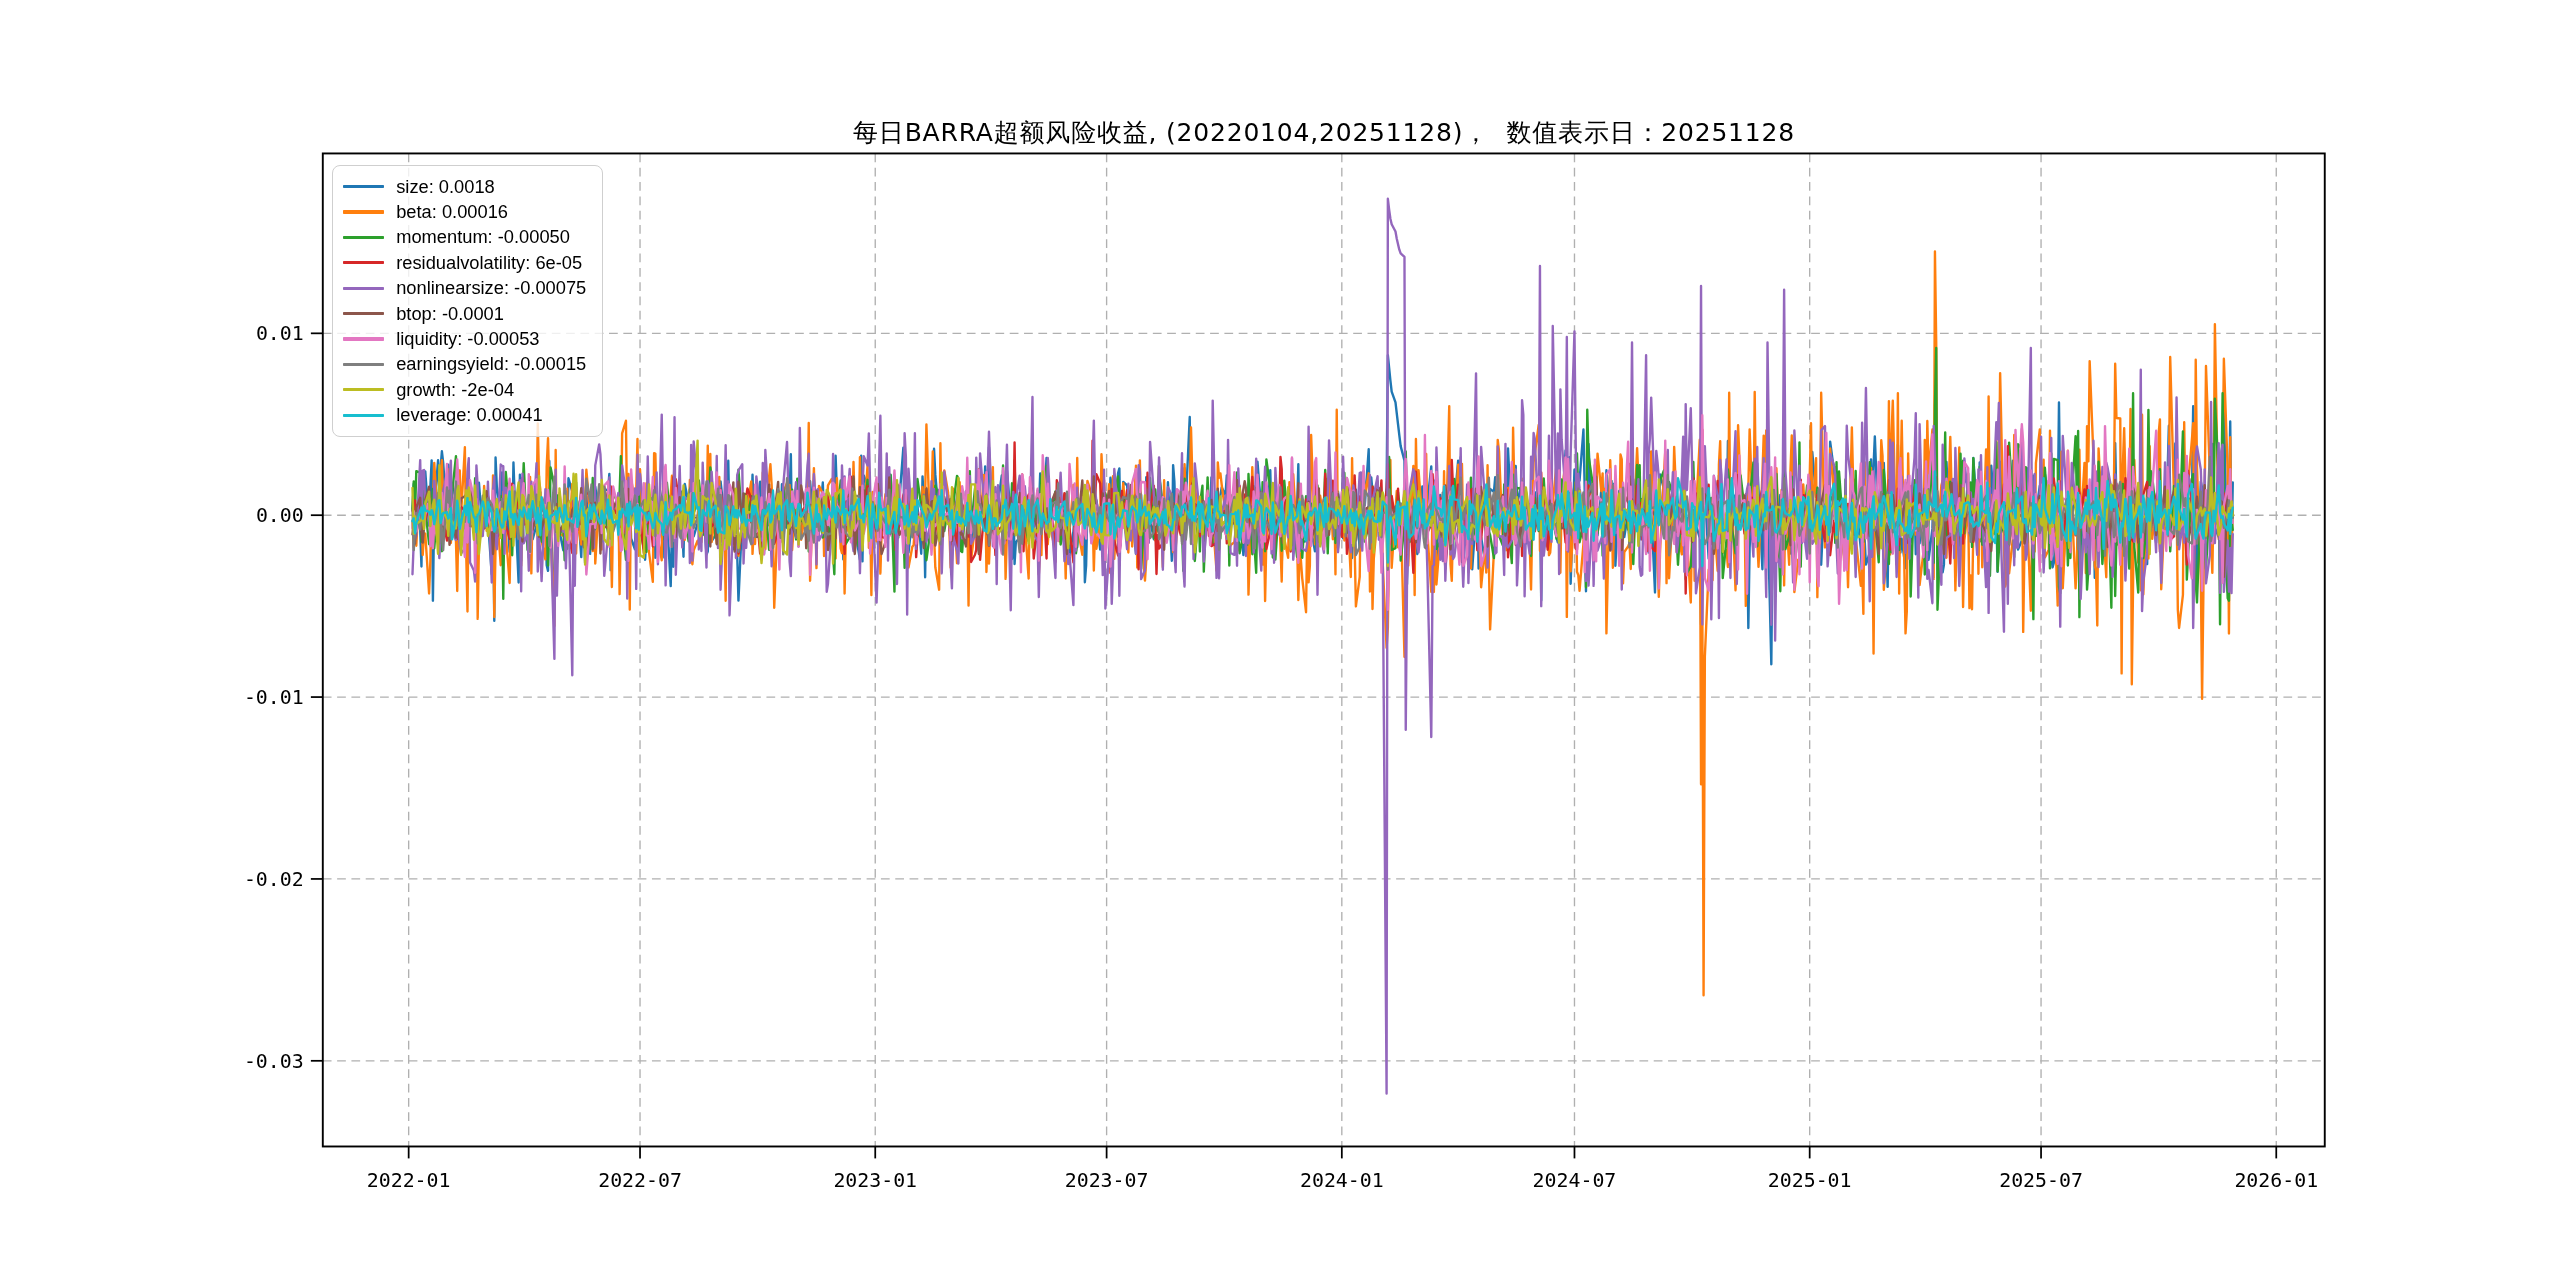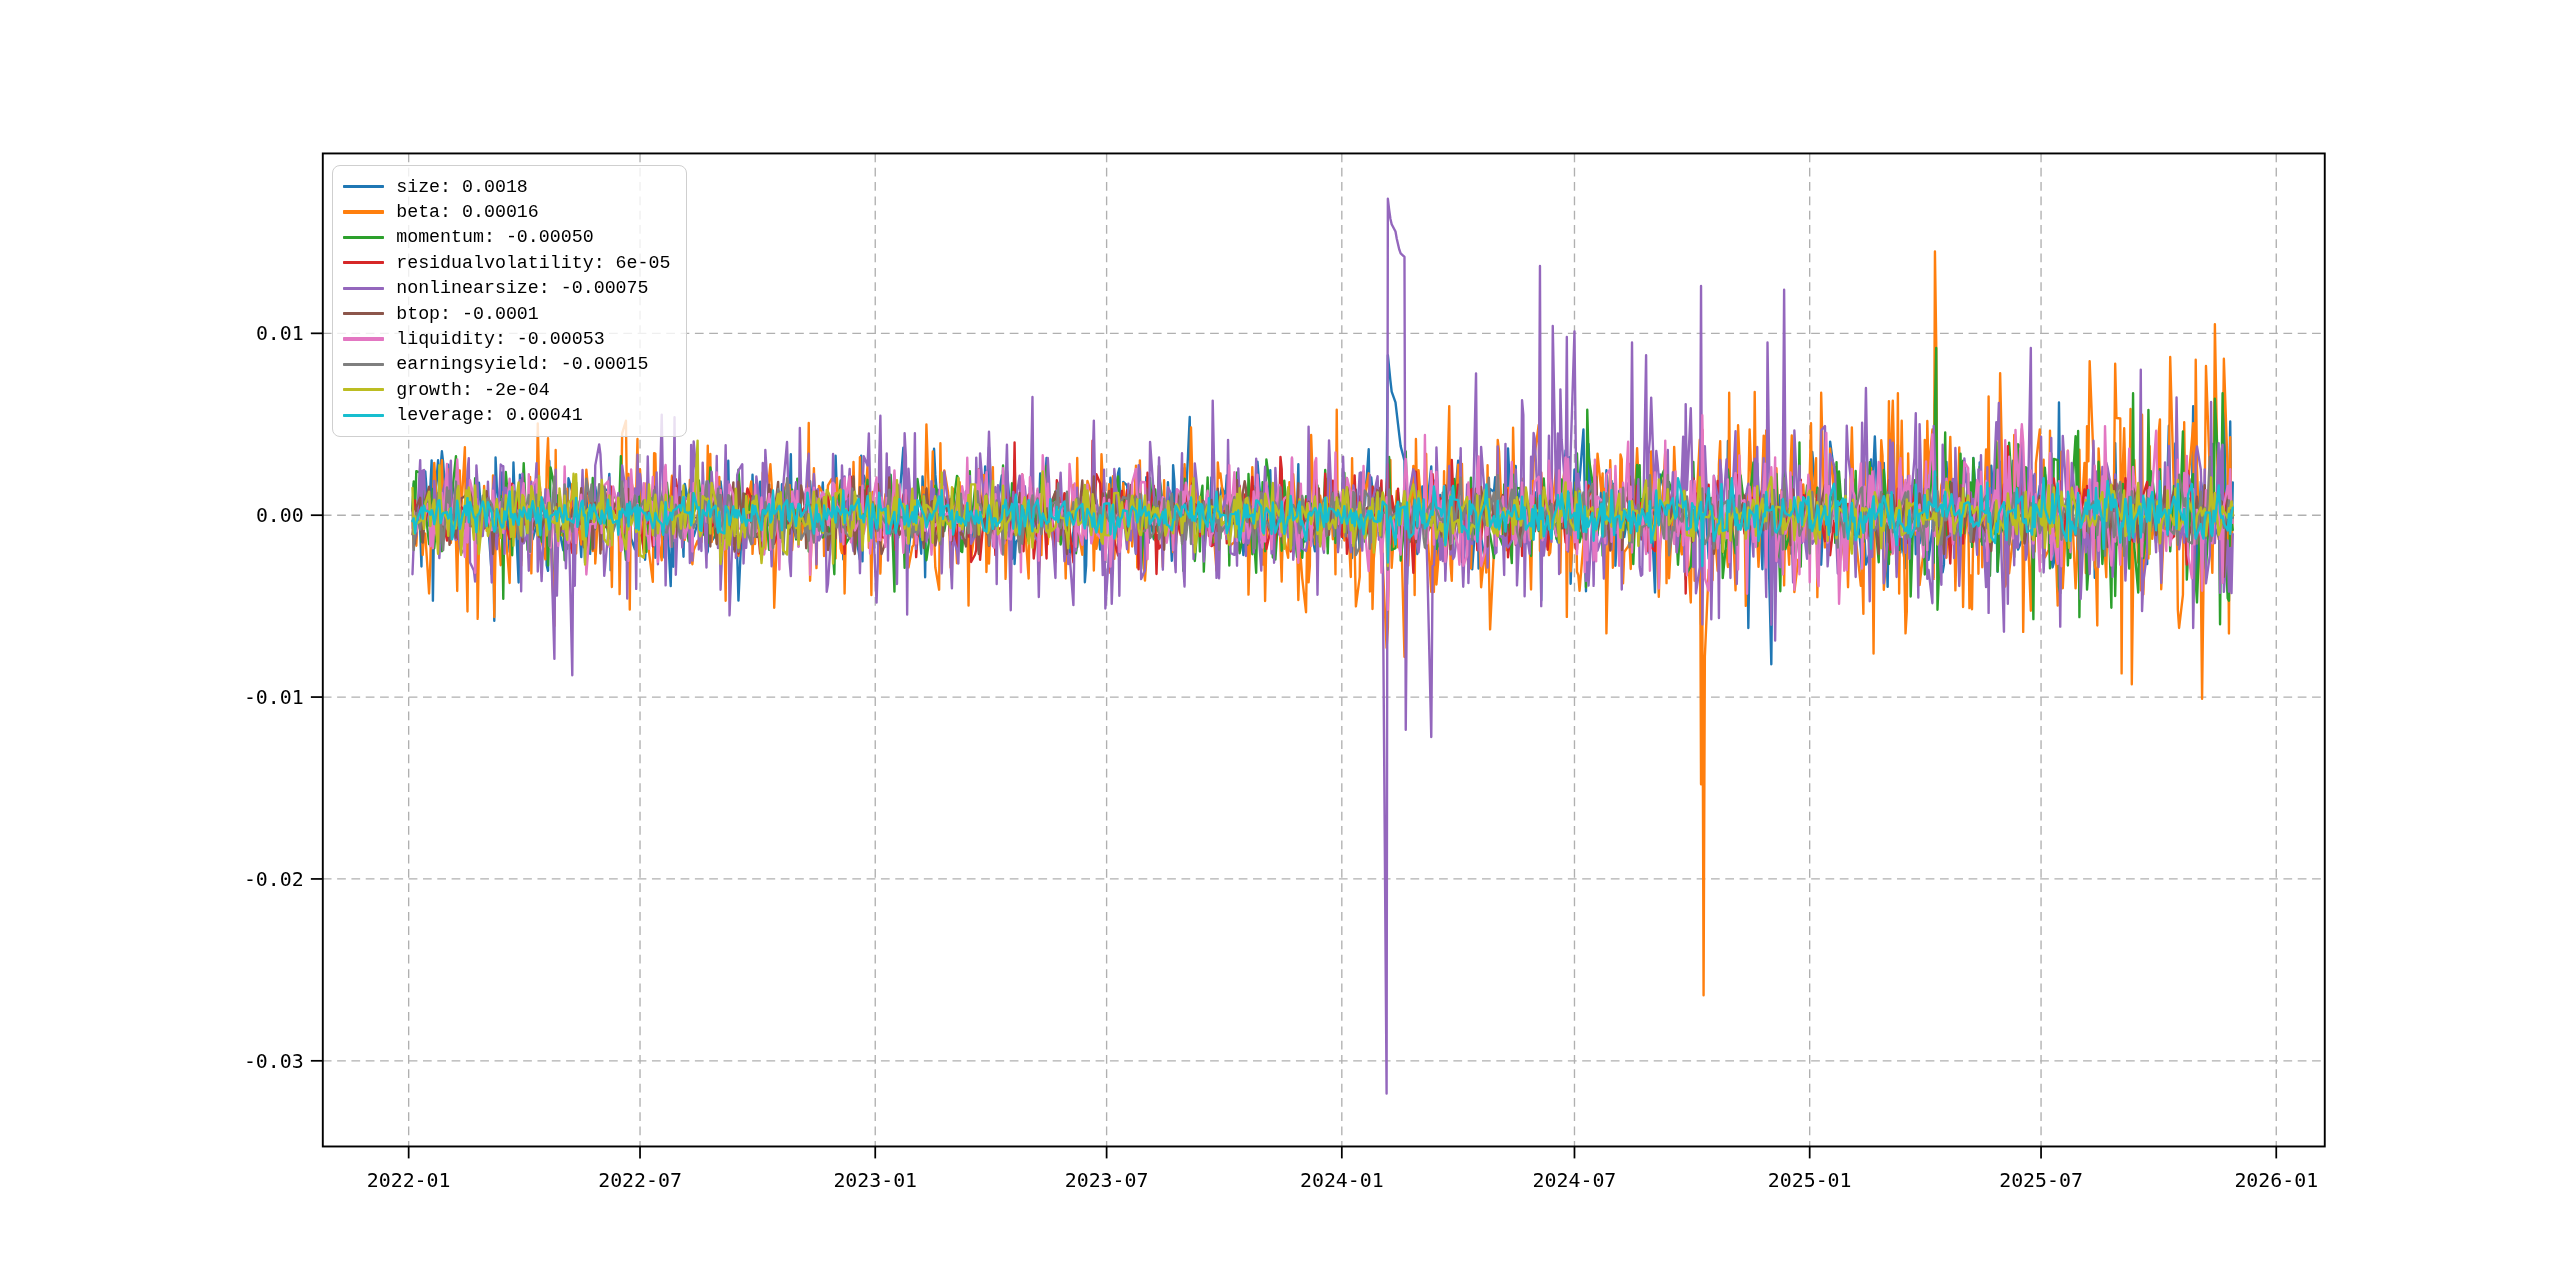--- a/index.html
+++ b/index.html
@@ -5,21 +5,21 @@
   html,body{margin:0;padding:0;background:#ffffff;}
   .fig{position:relative;width:2576px;height:1288px;background:#ffffff;overflow:hidden;
        font-family:"DejaVu Sans", sans-serif;}
   .fig svg{position:absolute;left:0;top:0;}
   .chart-title{position:absolute;left:323px;top:116px;width:2002px;text-align:center;
        font-size:25px;color:#000;letter-spacing:0.8px;white-space:pre;}
   .legend{position:absolute;left:332px;top:165px;background:rgba(255,255,255,0.8);
        border:1.6px solid #cfcfcf;border-radius:8px;padding:8px 16px 8px 9.5px;z-index:5;}
   .legend-row{display:flex;align-items:center;height:25.4px;}
   .legend-swatch{display:inline-block;width:41px;height:3.2px;border-radius:0.8px;margin-right:12.7px;flex:0 0 auto;}
-  .legend-label{font-family:Liberation Mono, monospace;font-size:18.3px;color:#000;white-space:pre;}
+  .legend-label{font-family:Liberation Sans, sans-serif;font-size:18.3px;color:#000;white-space:pre;}
   text{font-family:"DejaVu Sans Mono", monospace;fill:#000;}
   .xtick-label{font-size:25px;}
   .ytick-label{font-size:25px;}
 </style>
 </head>
 <body>
 
 <div class="fig">
   <svg id="plot" width="2576" height="1288" viewBox="0 0 3240 1620">
     <defs>
@@ -82,20 +82,21 @@
         <text x="2276.151950718686" y="1493" text-anchor="middle" class="xtick-label">2025-01</text>
         <text x="2567.164271047228" y="1493" text-anchor="middle" class="xtick-label">2025-07</text>
         <text x="2863" y="1493" text-anchor="middle" class="xtick-label">2026-01</text>
         <text x="382" y="428.25" text-anchor="end" class="ytick-label">0.01</text>
         <text x="382" y="657" text-anchor="end" class="ytick-label">0.00</text>
         <text x="382" y="885.75" text-anchor="end" class="ytick-label">-0.01</text>
         <text x="382" y="1114.5" text-anchor="end" class="ytick-label">-0.02</text>
         <text x="382" y="1343.25" text-anchor="end" class="ytick-label">-0.03</text>
       </g>
   </svg>
+  <div class="chart-title">每日BARRA超额风险收益, (20220104,20251128)，  数值表示日：20251128</div>
   <div class="legend" id="legend">
       <div class="legend-row">
         <span class="legend-swatch" style="background: rgb(31, 119, 180);"></span>
         <span class="legend-label">size: 0.0018</span>
       </div>
       <div class="legend-row">
         <span class="legend-swatch" style="background: rgb(255, 127, 14);"></span>
         <span class="legend-label">beta: 0.00016</span>
       </div>
       <div class="legend-row">

